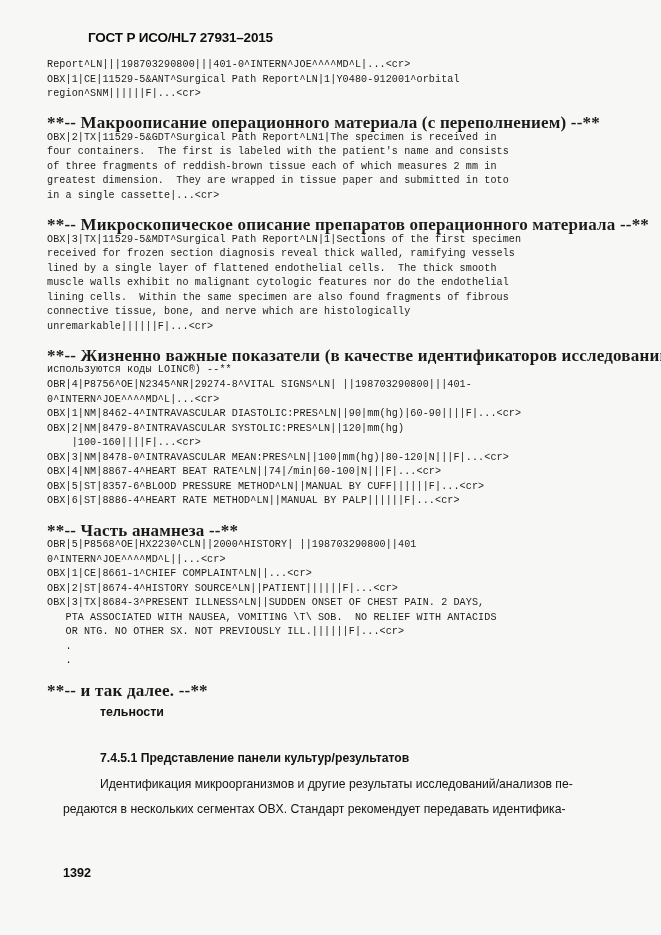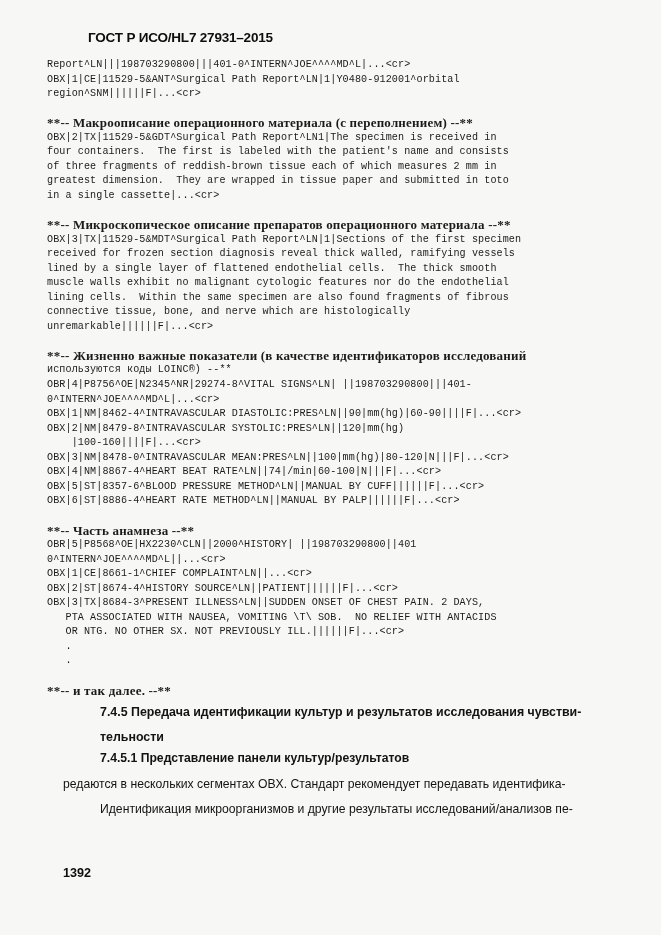--- a/index.html
+++ b/index.html
@@ -39,21 +39,21 @@
     color: #1b1b1b;
     white-space: pre;
     letter-spacing: 0.01em;
   }
   .code-block .blank {
     display: block;
     height: 14.55px;
   }
   .code-block .cap {
     font-family: "Liberation Serif", "DejaVu Serif", serif;
-    font-size: 13px;
+    font-size: 17px;
     font-weight: bold;
     letter-spacing: 0.2px;
   }
   .code-block .mono-line {
     display: block;
   }
   .prose {
     position: absolute;
     left: 63px;
     width: 538px;
@@ -108,28 +108,27 @@
 </head>
 <body>
 
 <div class="page">
 
   <div class="page-header">ГОСТ Р ИСО/HL7 27931–2015</div>
 
   <div class="code-block"><span class="mono-line">Report^LN|||198703290800|||401-0^INTERN^JOE^^^^MD^L|...&lt;cr&gt;</span><span class="mono-line">OBX|1|CE|11529-5&amp;ANT^Surgical Path Report^LN|1|Y0480-912001^orbital</span><span class="mono-line">region^SNM||||||F|...&lt;cr&gt;</span><span class="blank"></span><span class="mono-line cap">**-- Макроописание операционного материала (с переполнением) --**</span><span class="mono-line">OBX|2|TX|11529-5&amp;GDT^Surgical Path Report^LN1|The specimen is received in</span><span class="mono-line">four containers.  The first is labeled with the patient's name and consists</span><span class="mono-line">of three fragments of reddish-brown tissue each of which measures 2 mm in</span><span class="mono-line">greatest dimension.  They are wrapped in tissue paper and submitted in toto</span><span class="mono-line">in a single cassette|...&lt;cr&gt;</span><span class="blank"></span><span class="mono-line cap">**-- Микроскопическое описание препаратов операционного материала --**</span><span class="mono-line">OBX|3|TX|11529-5&amp;MDT^Surgical Path Report^LN|1|Sections of the first specimen</span><span class="mono-line">received for frozen section diagnosis reveal thick walled, ramifying vessels</span><span class="mono-line">lined by a single layer of flattened endothelial cells.  The thick smooth</span><span class="mono-line">muscle walls exhibit no malignant cytologic features nor do the endothelial</span><span class="mono-line">lining cells.  Within the same specimen are also found fragments of fibrous</span><span class="mono-line">connective tissue, bone, and nerve which are histologically</span><span class="mono-line">unremarkable||||||F|...&lt;cr&gt;</span><span class="blank"></span><span class="mono-line cap">**-- Жизненно важные показатели (в качестве идентификаторов исследований</span><span class="mono-line">используются коды LOINC®) --**</span><span class="mono-line">OBR|4|P8756^OE|N2345^NR|29274-8^VITAL SIGNS^LN| ||198703290800|||401-</span><span class="mono-line">0^INTERN^JOE^^^^MD^L|...&lt;cr&gt;</span><span class="mono-line">OBX|1|NM|8462-4^INTRAVASCULAR DIASTOLIC:PRES^LN||90|mm(hg)|60-90||||F|...&lt;cr&gt;</span><span class="mono-line">OBX|2|NM|8479-8^INTRAVASCULAR SYSTOLIC:PRES^LN||120|mm(hg)</span><span class="mono-line">    |100-160||||F|...&lt;cr&gt;</span><span class="mono-line">OBX|3|NM|8478-0^INTRAVASCULAR MEAN:PRES^LN||100|mm(hg)|80-120|N|||F|...&lt;cr&gt;</span><span class="mono-line">OBX|4|NM|8867-4^HEART BEAT RATE^LN||74|/min|60-100|N|||F|...&lt;cr&gt;</span><span class="mono-line">OBX|5|ST|8357-6^BLOOD PRESSURE METHOD^LN||MANUAL BY CUFF||||||F|...&lt;cr&gt;</span><span class="mono-line">OBX|6|ST|8886-4^HEART RATE METHOD^LN||MANUAL BY PALP||||||F|...&lt;cr&gt;</span><span class="blank"></span><span class="mono-line cap">**-- Часть анамнеза --**</span><span class="mono-line">OBR|5|P8568^OE|HX2230^CLN||2000^HISTORY| ||198703290800||401</span><span class="mono-line">0^INTERN^JOE^^^^MD^L||...&lt;cr&gt;</span><span class="mono-line">OBX|1|CE|8661-1^CHIEF COMPLAINT^LN||...&lt;cr&gt;</span><span class="mono-line">OBX|2|ST|8674-4^HISTORY SOURCE^LN||PATIENT||||||F|...&lt;cr&gt;</span><span class="mono-line">OBX|3|TX|8684-3^PRESENT ILLNESS^LN||SUDDEN ONSET OF CHEST PAIN. 2 DAYS,</span><span class="mono-line">   PTA ASSOCIATED WITH NAUSEA, VOMITING \T\ SOB.  NO RELIEF WITH ANTACIDS</span><span class="mono-line">   OR NTG. NO OTHER SX. NOT PREVIOUSLY ILL.||||||F|...&lt;cr&gt;</span><span class="mono-line">   .</span><span class="mono-line">   .</span><span class="blank"></span><span class="mono-line cap">**-- и так далее. --**</span></div>
 
   <div class="prose sec-head">
-    <span class="l1">7.4.5 Передача идентификации культур и результатов исследования чувстви-</span>
     <span class="l2">тельности</span>
   </div>
 
   <div class="prose sub-head">
     <b>7.4.5.1 Представление панели культур/результатов</b>
   </div>
 
   <div class="prose body-par">
+      <span class="pline indent">Идентификация микроорганизмов и другие результаты исследований/анализов пе-</span>
       <span class="pline">редаются в нескольких сегментах OBX. Стандарт рекомендует передавать идентифика-</span>
-      <span class="pline indent">Идентификация микроорганизмов и другие результаты исследований/анализов пе-</span>
     </div>
 
   <div class="page-number">1392</div>
 
 </div>
 
 </body></html>

